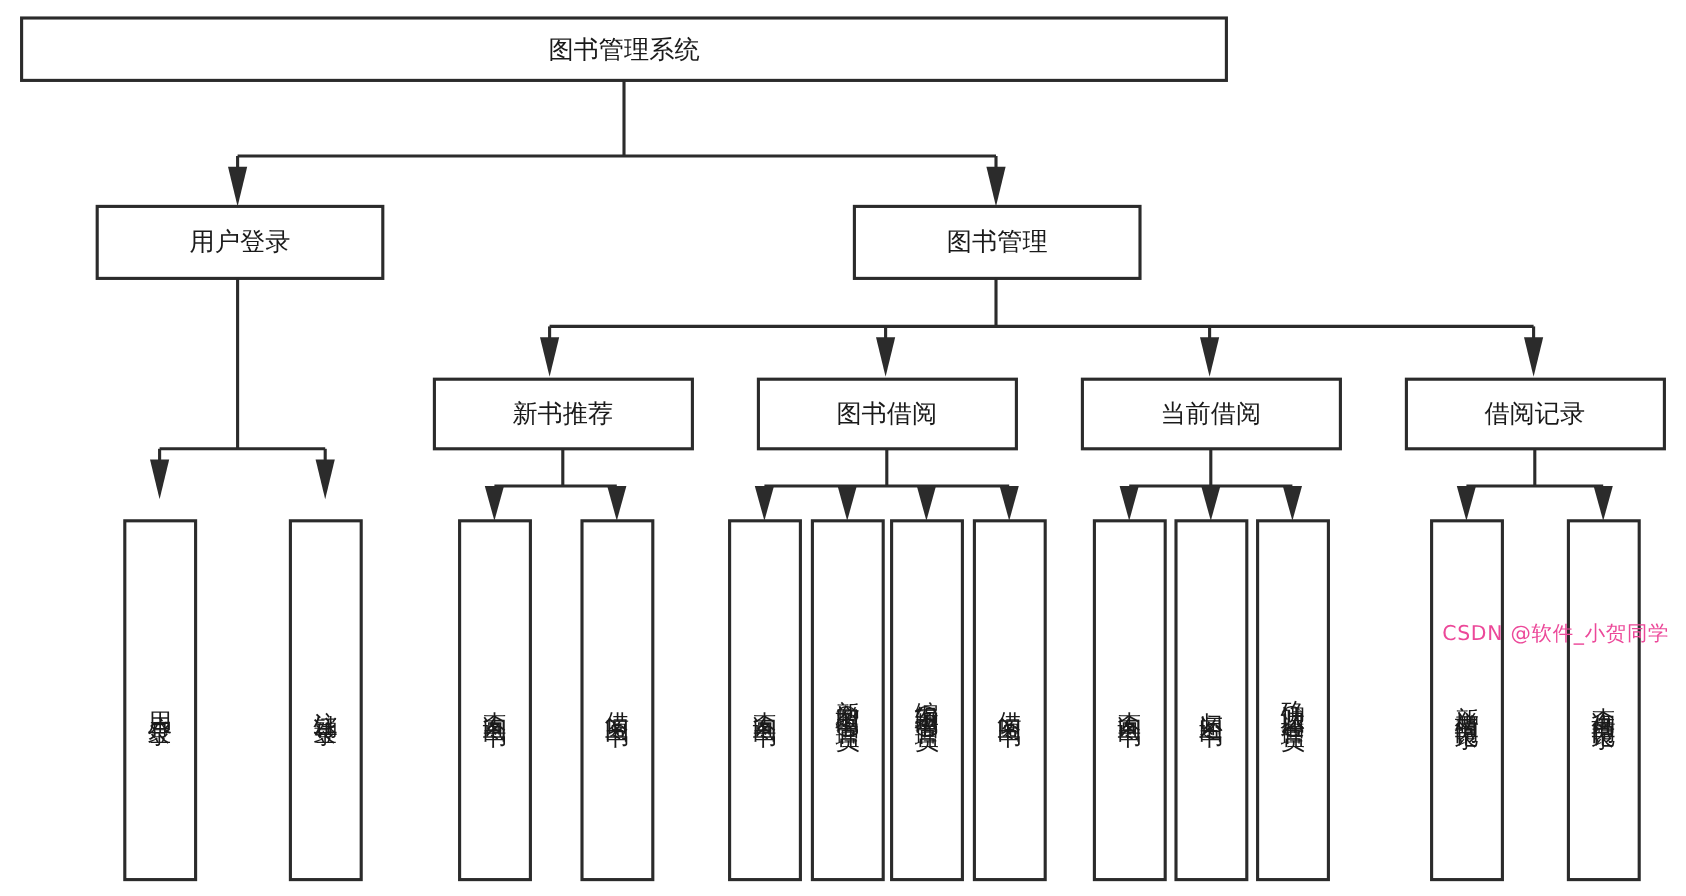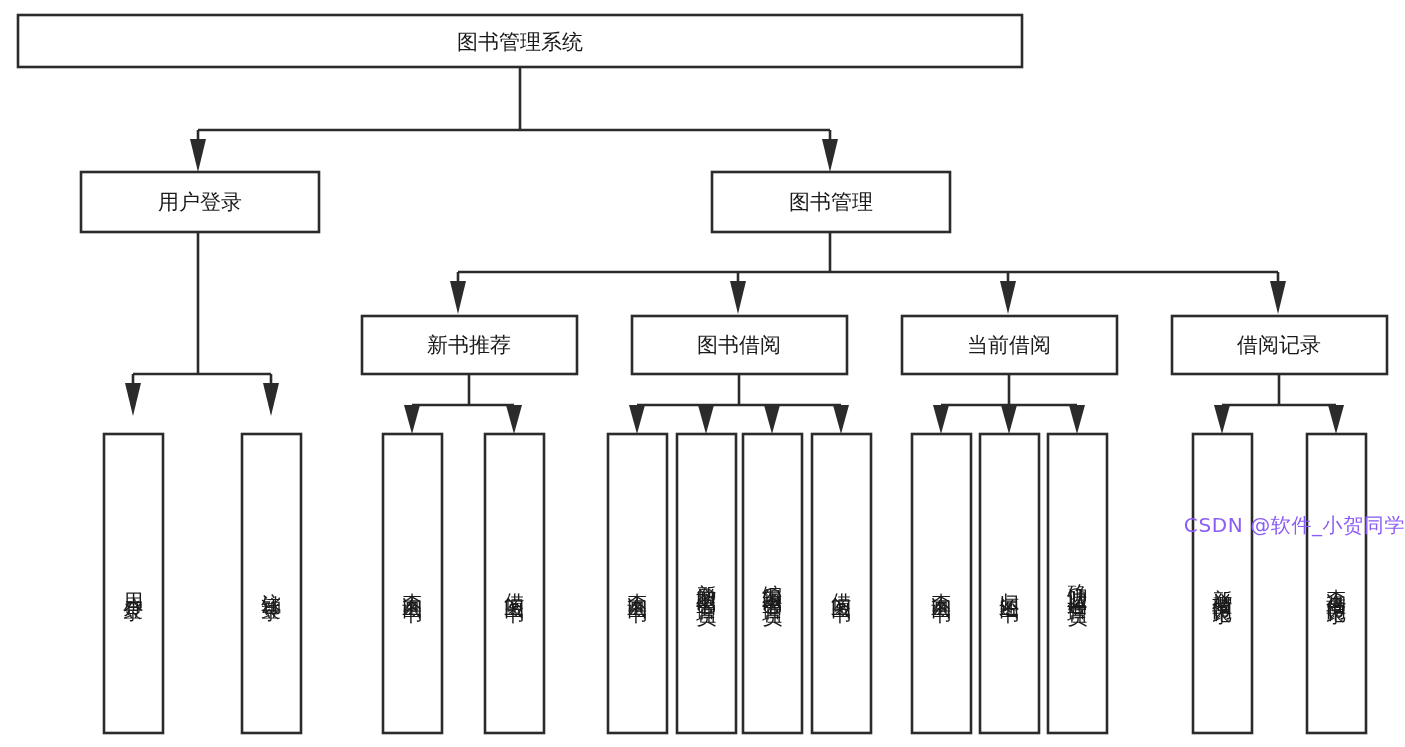--- a/index.html
+++ b/index.html
@@ -68,25 +68,25 @@
     font-family: "DejaVu Sans", "Liberation Sans", sans-serif;
     font-size: 20px;
     line-height: 1.32;
     letter-spacing: 3.5px;
     color: #1a1a1a;
     white-space: nowrap;
     text-align: center;
   }
   .watermark {
     position: absolute;
-    right: 0;
+    right: 14px;
     bottom: 8px;
     font-family: "DejaVu Sans", "Liberation Sans", sans-serif;
-    font-size: 20px;
-    color: #8b5cf6;
+    font-size: 17px;
+    color: #ec4899;
     letter-spacing: 0.6px;
     white-space: nowrap;
     pointer-events: none;
   }
 </style>
 </head>
 <body>
 
 <div id="diagram-root">
 

